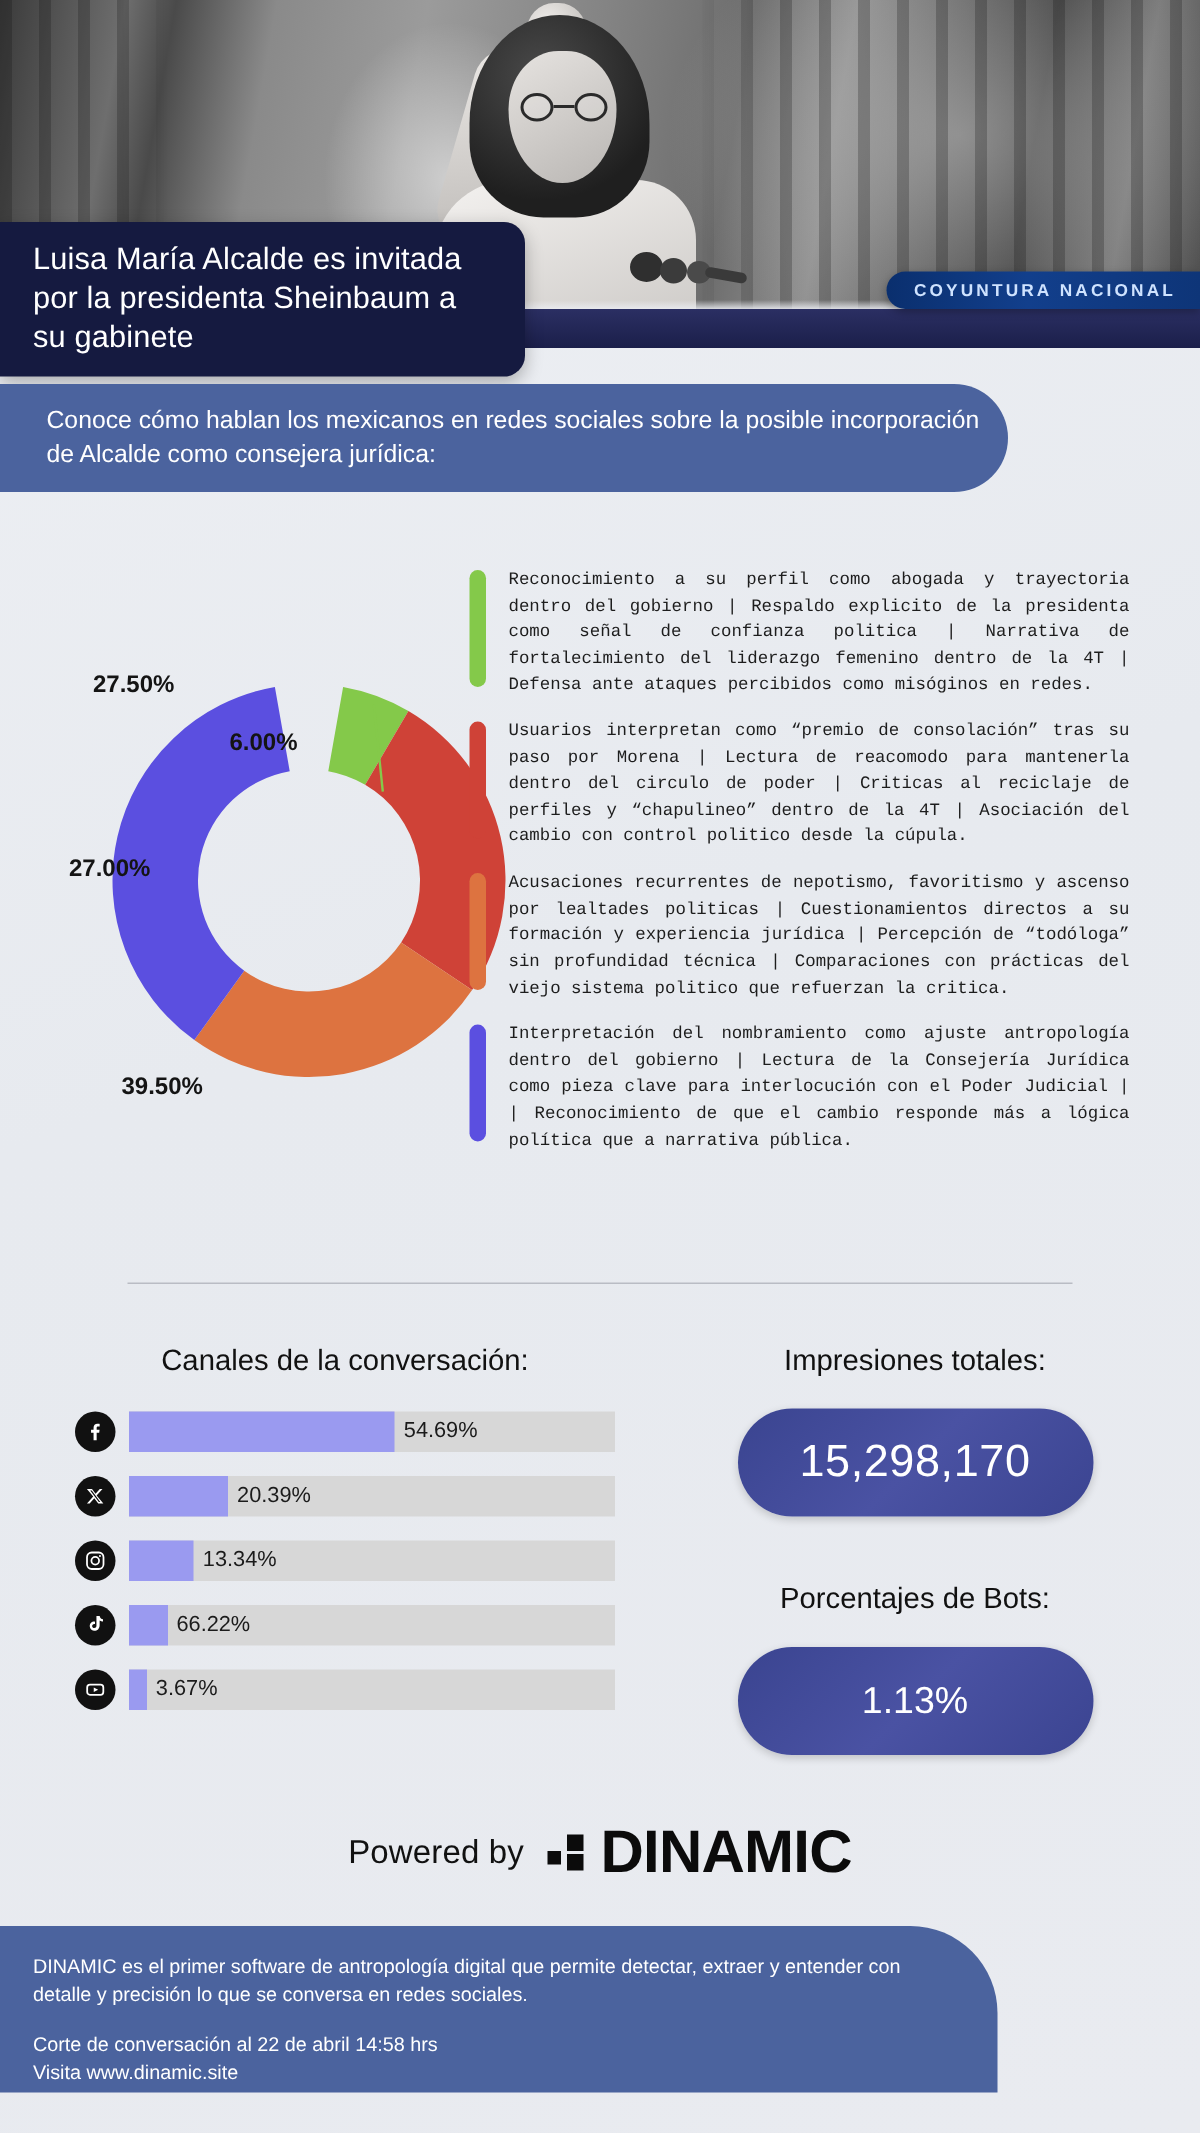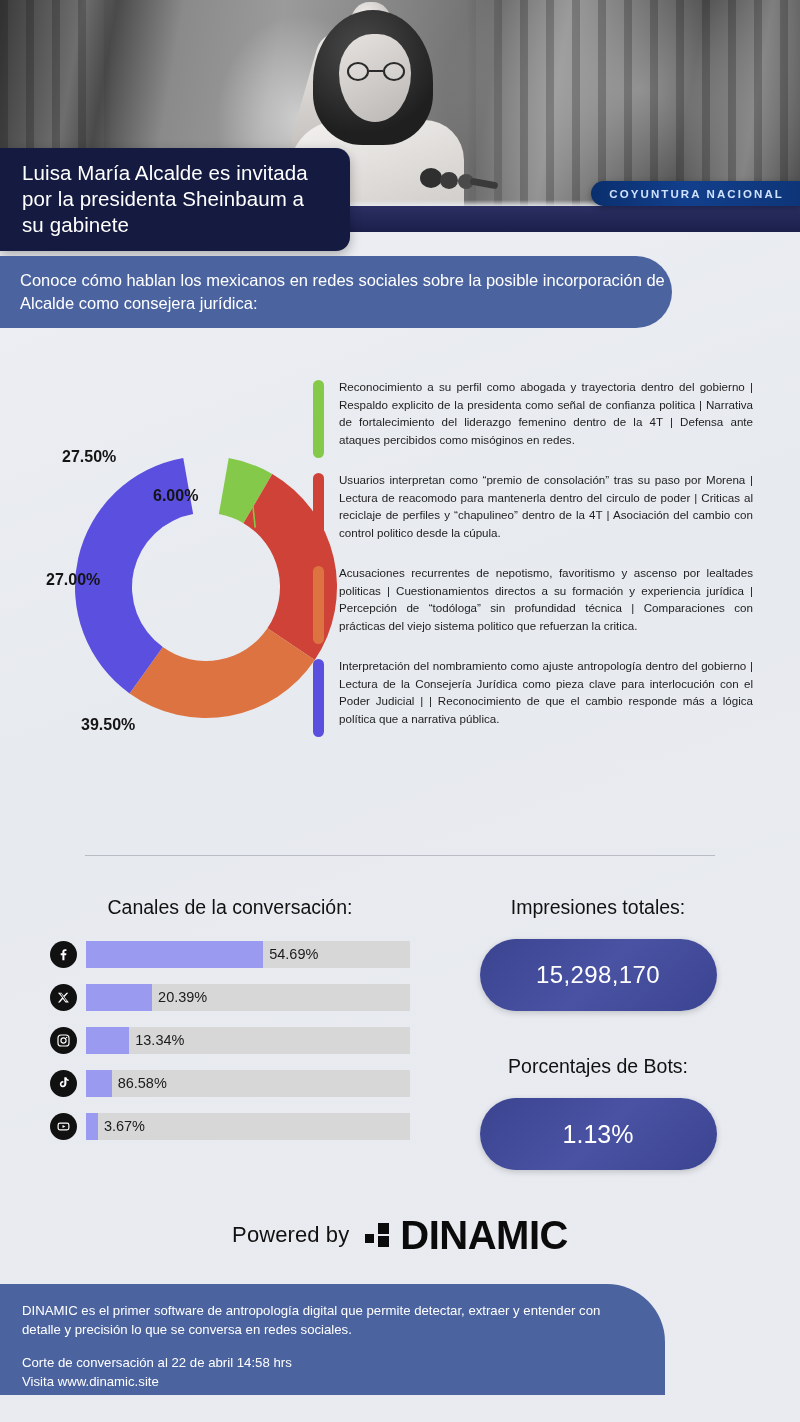--- a/index.html
+++ b/index.html
@@ -58,56 +58,56 @@
 
   .badge { position:absolute; right:0; top:181px; height:25px; padding:0 16px 0 18px;
      background:linear-gradient(90deg,#0a2f6e 0%,#123f8c 45%,#0e3578 100%);
      border-radius:13px 0 0 13px; display:flex; align-items:center;
      color:#cfe3ff; font-size:11.5px; letter-spacing:2.1px; font-weight:700; box-shadow:0 2px 6px rgba(0,0,0,.3); }
 
   
   .subtitle { position:absolute; left:0; top:256px; width:672px; height:72px;
      background:#4b639e; border-radius:0 36px 36px 0; display:flex; align-items:center;
      padding-left:20px; box-sizing:border-box; }
-  .subtitle p { margin:0; color:#fff; font-size:16.5px; line-height:1.42; font-weight:400; }
+  .subtitle p { margin:11px; color:#fff; font-size:16.5px; line-height:1.42; font-weight:400; }
 
   
   .donut-wrap { position:absolute; left:72px; top:378px; width:268px; height:420px; }
   .donut-svg { position:absolute; left:0; top:0; }
   .donut-label { position:absolute; font-size:16px; font-weight:700; color:#141414; white-space:nowrap; }
   .dl-red   { left:62px;  top:448px; }
   .dl-green { left:153px; top:487px; }
   .dl-orange{ left:46px;  top:571px; }
   .dl-purple{ left:81px;  top:716px; }
 
-  .legend { position:absolute; left:313px; top:378px; width:440px; }
+  .legend { position:absolute; left:313px; top:378px; width:440px;font-family:Liberation Mono, monospace; }
   .legend-row { display:flex; align-items:flex-start; margin-bottom:13px; }
   .chip { width:11px; min-width:11px; border-radius:6px; margin-right:15px; margin-top:2px; }
   .legend-text { font-size:11.6px; line-height:1.52; color:#1d1d1d; text-align:justify; }
 
   
   .divider { position:absolute; left:85px; top:855px; width:630px; height:1px; background:#b9bcc4; }
 
   
   .channels { position:absolute; left:50px; top:896px; width:360px; }
   .sec-title { font-size:19.5px; color:#111; font-weight:400; text-align:center; margin:0 0 20px 0; }
   .bar-row { display:flex; align-items:center; height:30px; margin-bottom:13px; }
   .ico { width:27px; height:27px; min-width:27px; border-radius:50%; background:#111; color:#fff;
      display:flex; align-items:center; justify-content:center; margin-right:9px; }
   .ico svg { display:block; }
   .track { position:relative; flex:1; height:27px; background:#d7d7d7; }
   .fill { position:absolute; left:0; top:0; bottom:0; background:#9a9af0; }
   .bar-val { position:absolute; top:50%; transform:translateY(-50%); font-size:14.5px; color:#1b1b1b; white-space:nowrap; }
 
   
-  .stats { position:absolute; left:448px; top:896px; width:300px; text-align:center; }
+  .stats { position:absolute; left:460px; top:896px; width:300px; text-align:center; }
   .pill { margin:14px auto 0 auto; width:237px; height:72px; border-radius:36px;
      background:linear-gradient(135deg,#3a4490 0%,#4a52a3 50%,#3b4491 100%);
      display:flex; align-items:center; justify-content:center; color:#fff; box-shadow:0 2px 6px rgba(0,0,0,.18); }
-  .pill.big span { font-size:24px; font-weight:400; letter-spacing:.4px; }
+  .pill.big span { font-size:30px; font-weight:400; letter-spacing:.4px; }
   .pill.small { margin-top:12px; }
   .pill.small span { font-size:25px; }
   .stats .sec-title.second { margin-top:44px; }
 
   
   .powered { position:absolute; left:0; top:1215px; width:800px; display:flex; align-items:center; justify-content:center; }
   .powered .pb-text { font-size:22px; color:#111; margin-right:16px; letter-spacing:.1px; }
   .logo-mark { display:inline-block; width:30px; height:26px; position:relative; margin-right:5px; }
   .logo-mark i { position:absolute; background:#0b0b0b; }
   .logo-mark i.s1 { left:0;  top:12px; width:9px;  height:9px; }
@@ -237,21 +237,21 @@
           </div>
         </div>
         <div class="bar-row">
           <div class="ico">
             <svg width="14" height="14" viewBox="0 0 24 24" fill="#fff">
               <path d="M16.2 2.2c.35 2.1 1.63 3.5 3.8 3.74v2.6c-1.32.12-2.5-.3-3.85-1.14v5.37c0 4.3-3.3 6.9-6.5 6.43-2.9-.43-4.75-2.6-4.8-5.2-.05-2.9 2.2-5.3 5.1-5.3.3 0 .58.03.9.08v2.75c-.28-.08-.56-.13-.86-.13-1.45 0-2.55 1.2-2.4 2.64.12 1.2 1.12 2.1 2.32 2.1 1.45 0 2.6-1.07 2.6-2.6V2.2h3.7z"></path>
             </svg>
           </div>
           <div class="track" style="background: rgb(215, 215, 215);">
             <div class="fill" style="width: 7.91%; background: rgb(154, 154, 240);"></div>
-            <div class="bar-val" style="left: calc(7.91% + 6px);">86.58%</div>
+            <div class="bar-val" style="left: calc(7.91% + 6px);">66.22%</div>
           </div>
         </div>
         <div class="bar-row">
           <div class="ico">
             <svg width="15" height="15" viewBox="0 0 24 24">
               <rect x="3.4" y="6.6" width="17.2" height="10.8" rx="3" fill="none" stroke="#fff" stroke-width="1.9"></rect>
               <path d="M10.4 9.7l4.7 2.3-4.7 2.3z" fill="#fff"></path>
             </svg>
           </div>
           <div class="track" style="background: rgb(215, 215, 215);">

